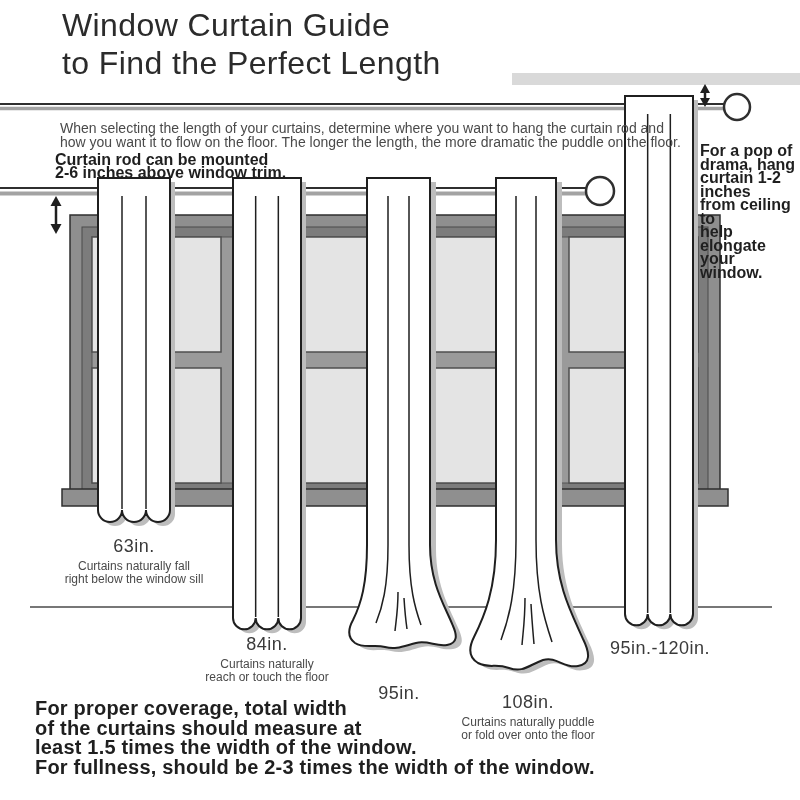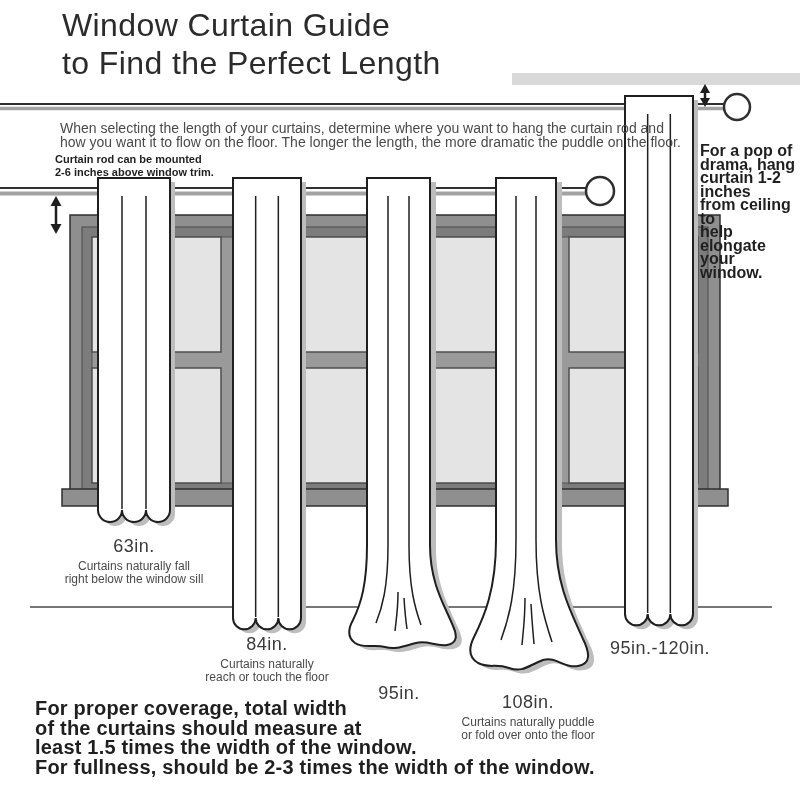--- a/index.html
+++ b/index.html
@@ -19,21 +19,21 @@
     position:relative;width:800px;height:800px;background:#fff;overflow:hidden;
     font-family:"Liberation Sans", sans-serif;
   }
   .canvas svg.diagram{position:absolute;left:0;top:0;}
   .abs{position:absolute;}
   .title{
     left:62px;top:6px;font-size:32px;line-height:38px;letter-spacing:0.4px;
     color:#2b2b2b;font-weight:400;
   }
   .intro{left:60px;top:121px;font-size:14px;line-height:14px;color:var(--text-gray);}
-  .rod-note{left:55px;top:153px;font-size:11px;line-height:13px;font-weight:bold;color:var(--text-dark);}
+  .rod-note{left:55px;top:153px;font-size:16px;line-height:13px;font-weight:bold;color:var(--text-dark);}
   .ceiling-note{left:700px;top:144px;font-size:16px;line-height:13.5px;font-weight:bold;color:var(--text-dark);}
   .clabel{position:absolute;transform:translateX(-50%);text-align:center;white-space:nowrap;}
   .clabel .num{font-size:18px;color:#3a3a3a;letter-spacing:0.5px;margin-bottom:3px;}
   .clabel .desc{font-size:12px;line-height:13px;color:var(--text-gray);}
   .footer{left:35px;top:699px;font-size:20px;line-height:19.5px;font-weight:bold;color:var(--text-dark);letter-spacing:0.2px;}
 </style>
 </head>
 <body>
 
 <div class="canvas">

